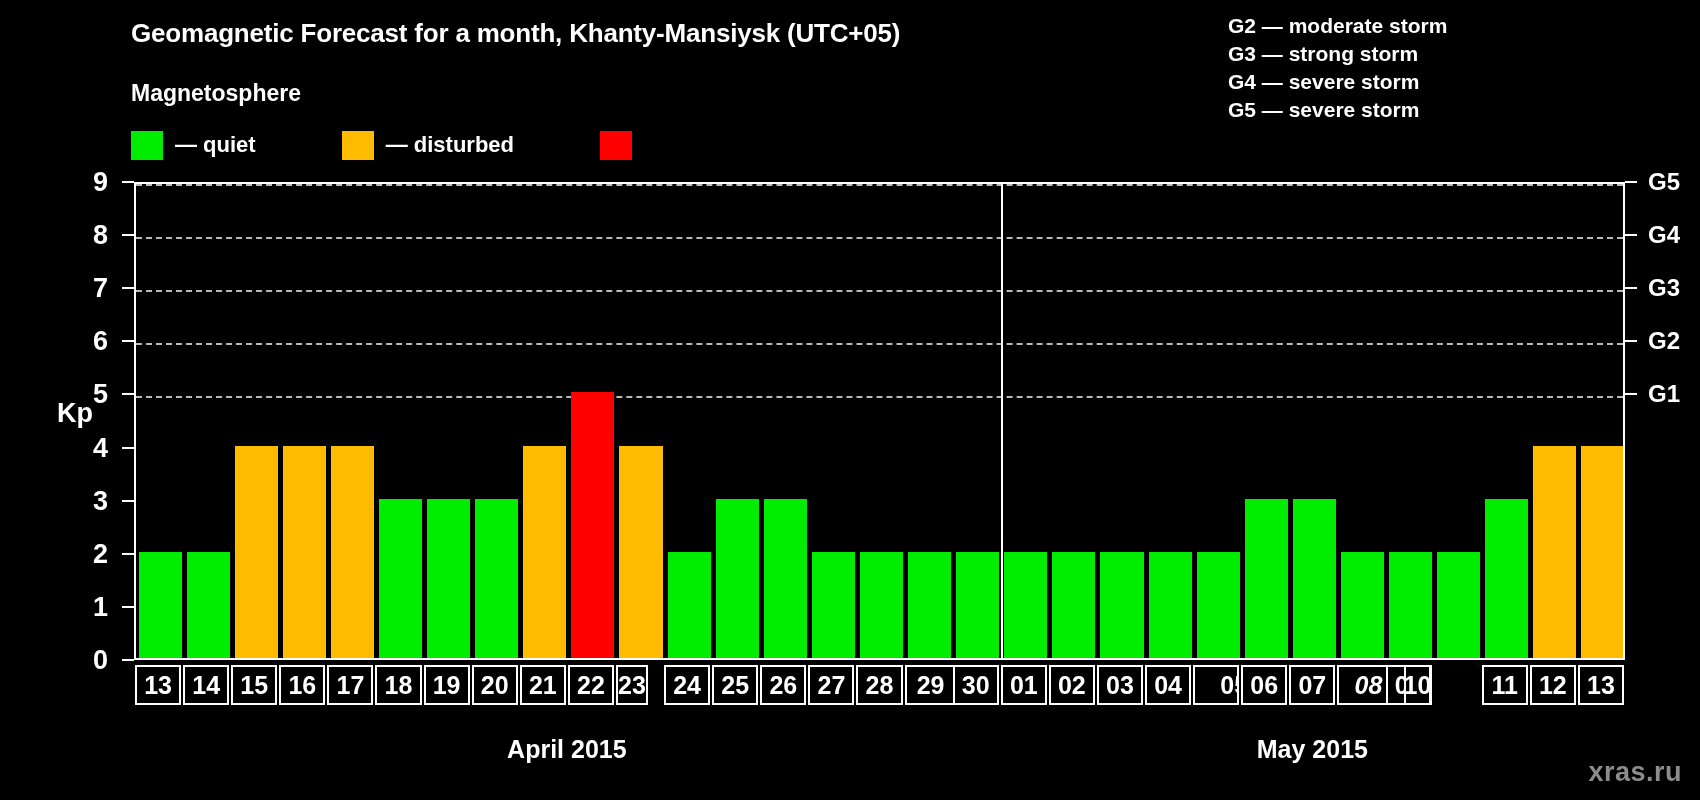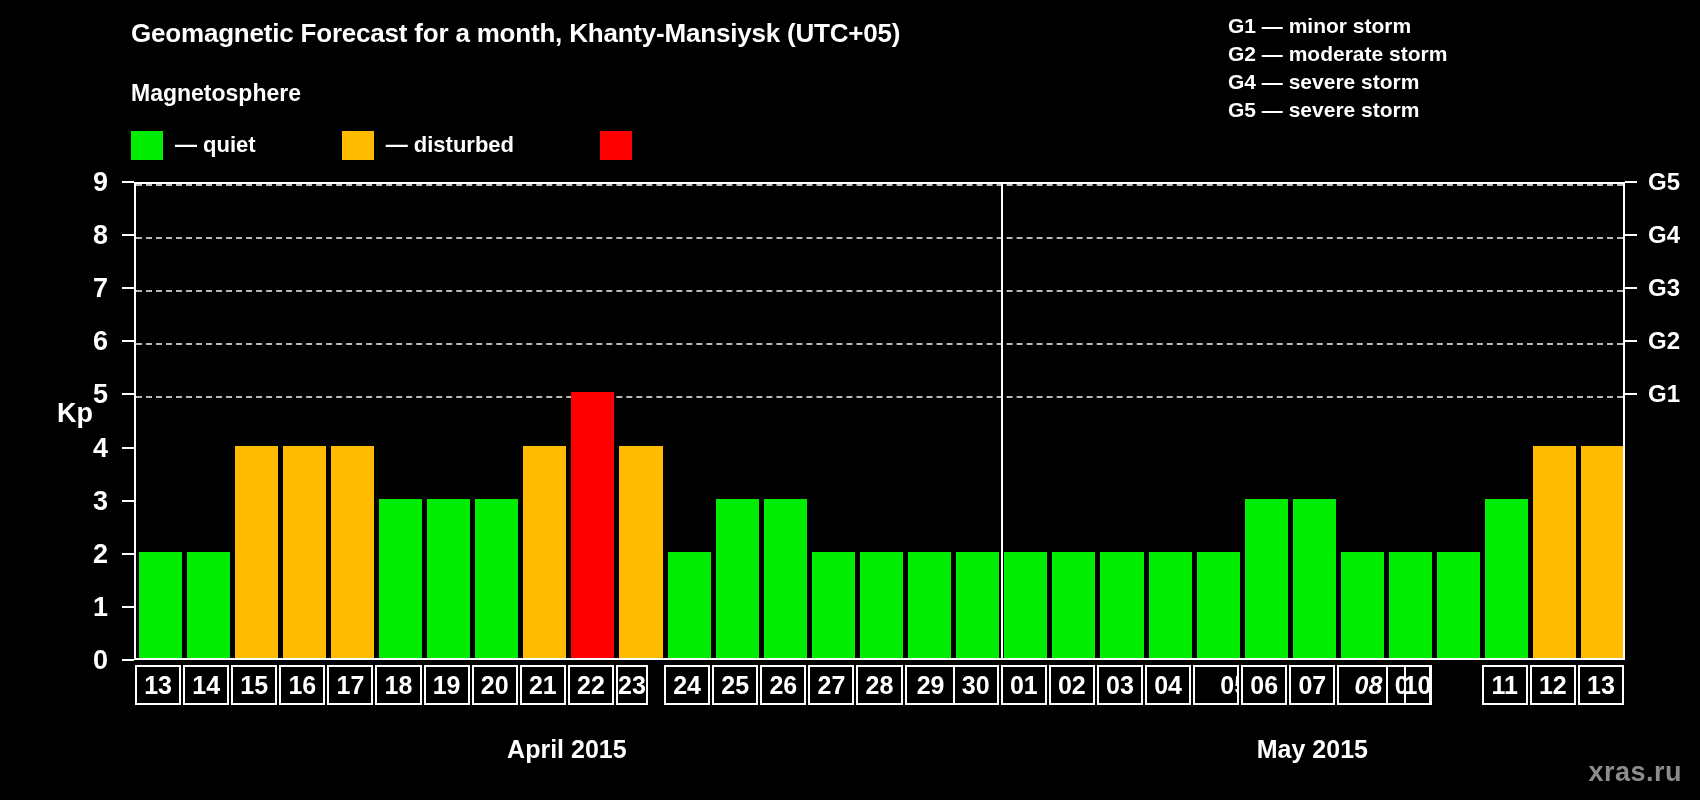--- a/index.html
+++ b/index.html
@@ -251,22 +251,22 @@
   <div class="legend-entry" id="legend-entry-disturbed">
     <span class="legend-swatch" style="background: rgb(255, 187, 0);"></span>
     <span class="legend-text">— disturbed</span>
   </div>
   <div class="legend-entry" id="legend-entry-storm">
     <span class="legend-swatch" style="background: rgb(255, 0, 0);"></span>
   </div>
 </div>
 
 <div id="g-scale-key">
-    <div class="g-key-row">G1 — minor storm</div>
     <div class="g-key-row">G2 — moderate storm</div>
+    <div class="g-key-row">G3 — strong storm</div>
     <div class="g-key-row">G4 — severe storm</div>
     <div class="g-key-row">G5 — severe storm</div>
   </div>
 
 <div id="y-axis-title" style="top: 397.689px;">Kp</div>
 <div id="y-axis">
     <div class="y-tick-label" style="top: 478px;">0</div>
     <div class="y-tick-mark" style="top: 478px;"></div>
     <div class="y-tick-label" style="top: 424.889px;">1</div>
     <div class="y-tick-mark" style="top: 424.889px;"></div>

